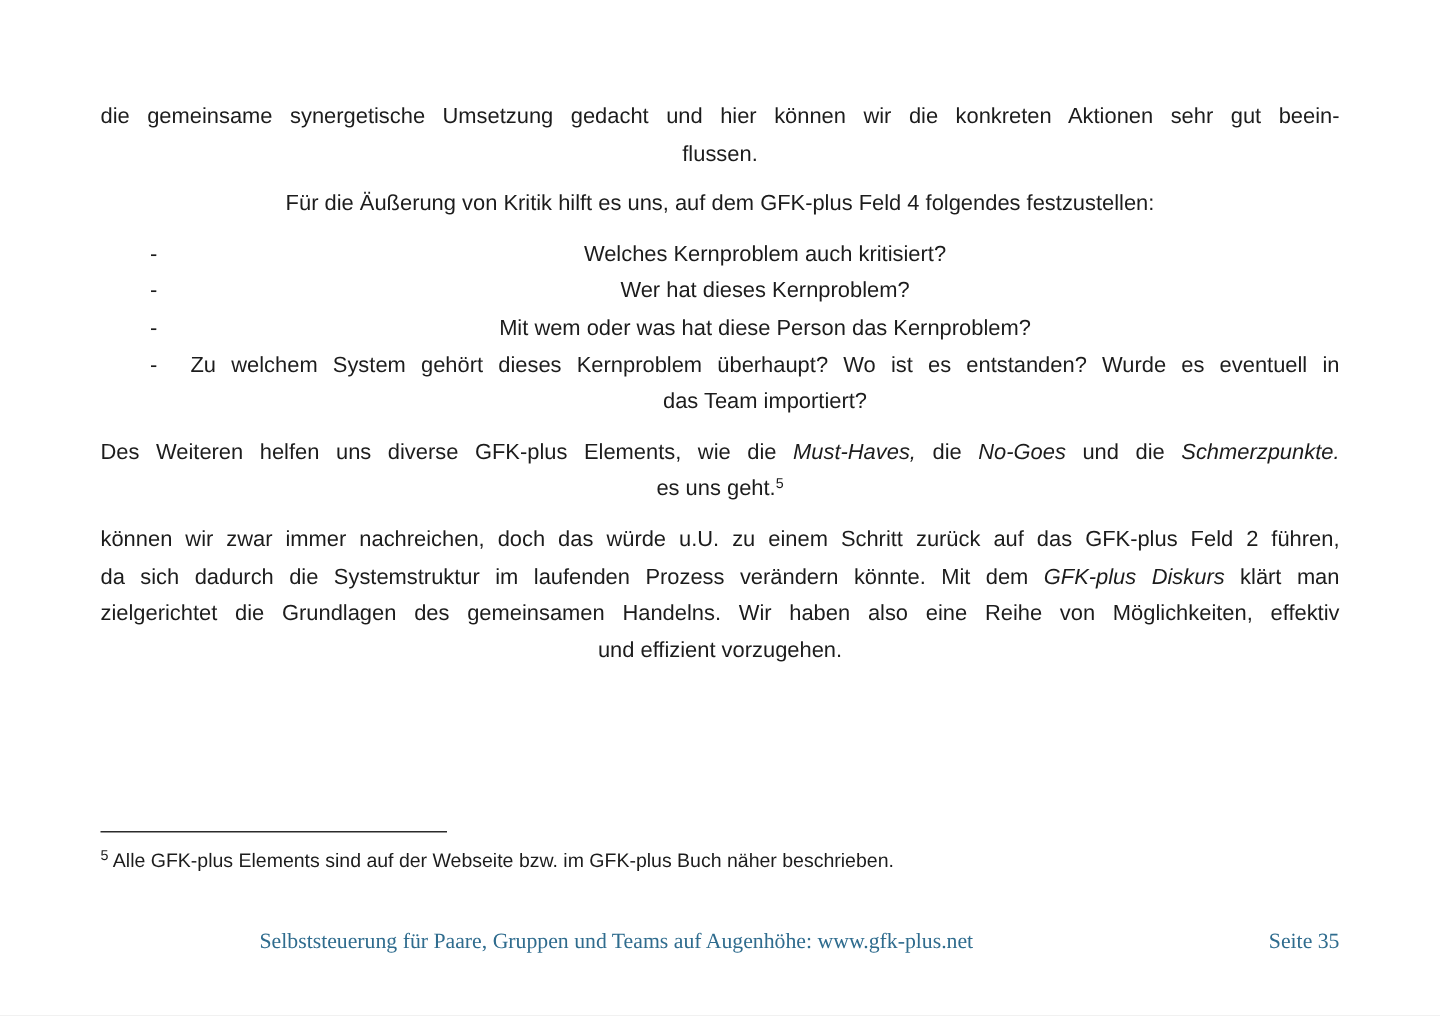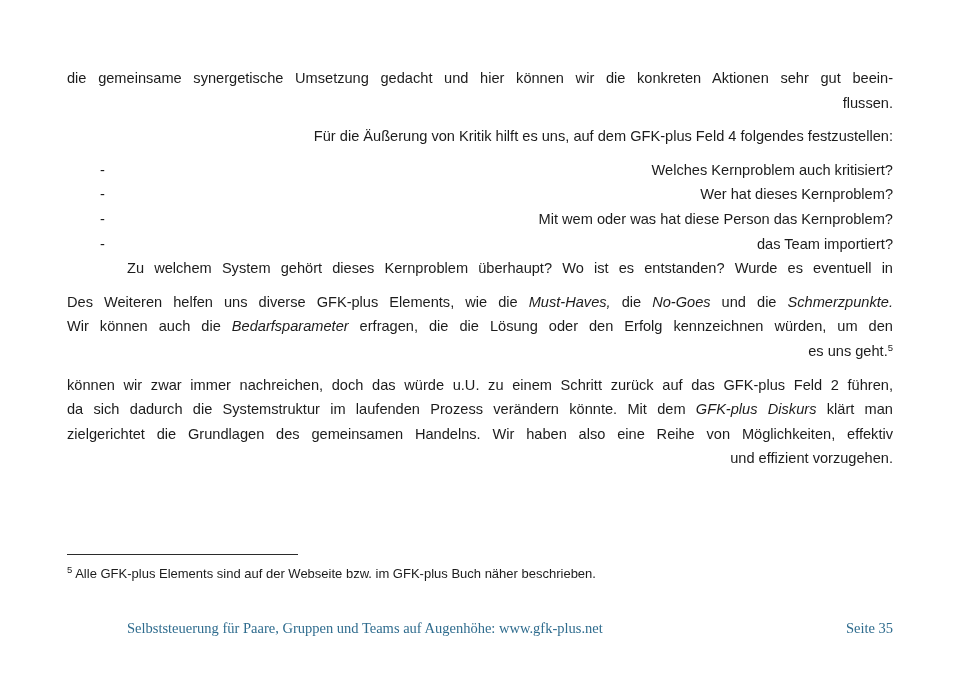--- a/index.html
+++ b/index.html
@@ -15,21 +15,21 @@
   }
   .doc {
     position: absolute;
     left: 67px;
     right: 67px;
     top: 66px;
     font-size: 14.6px;
     line-height: 24.6px;
   }
   .block { margin: 0 0 9px 0; }
-  .tl { text-align: right; }
+  .tl { text-align: center; }
   .tl.j { text-align: justify; text-align-last: justify; }
   .list-item { position: relative; padding-left: 60px; }
   .list-item .dash { position: absolute; left: 33px; top: 0; }
   .run-n { font-style: normal; font-weight: normal; }
   .run-bi { font-style: italic; font-weight: normal; }
   .run-i { font-style: italic; font-weight: normal; }
   .run-sup, .fn-marker {
     font-size: 9.5px;
     vertical-align: baseline;
     position: relative;
@@ -55,21 +55,21 @@
     left: 67px;
     right: 67px;
     top: 618px;
     display: flex;
     justify-content: space-between;
     align-items: baseline;
     font-family: "Liberation Serif", serif;
     font-size: 14.5px;
     line-height: 20px;
   }
-  .footer-tagline { margin-left: 60px; }
+  .footer-tagline { margin-left: 106px; }
 </style>
 </head>
 <body>
 
 <div class="page" style="background: rgb(255, 255, 255); color: rgb(28, 28, 28);">
 
   <div class="doc" id="document-body">
       <div class="block">
         <div class="tl j"><span class="run-n">die gemeinsame synergetische Umsetzung gedacht und hier können wir die konkreten Aktionen sehr gut beein-</span></div>
         <div class="tl"><span class="run-n">flussen.</span></div>
@@ -85,27 +85,26 @@
         <div class="list-item">
           <span class="dash">-</span>
           <div class="tl"><span class="run-n">Wer hat dieses Kernproblem?</span></div>
         </div>
         <div class="list-item">
           <span class="dash">-</span>
           <div class="tl"><span class="run-n">Mit wem oder was hat diese Person das Kernproblem?</span></div>
         </div>
         <div class="list-item">
           <span class="dash">-</span>
+          <div class="tl j"><span class="run-n">Zu welchem System gehört dieses Kernproblem überhaupt? Wo ist es entstanden? Wurde es eventuell in</span></div>
           <div class="tl"><span class="run-n">das Team importiert?</span></div>
-          <div class="tl j"><span class="run-n">Zu welchem System gehört dieses Kernproblem überhaupt? Wo ist es entstanden? Wurde es eventuell in</span></div>
         </div>
       </div>
       <div class="block">
         <div class="tl j"><span class="run-n">Des Weiteren helfen uns diverse GFK-plus Elements, wie die </span><span class="run-bi">Must-Haves,</span><span class="run-n"> die </span><span class="run-bi">No-Goes</span><span class="run-n"> und die </span><span class="run-bi">Schmerzpunkte.</span></div>
-        <div class="tl j"><span class="run-n">Wir können auch die </span><span class="run-bi">Bedarfsparameter</span><span class="run-n"> erfragen, die die Lösung oder den Erfolg kennzeichnen würden, um den</span></div>
         <div class="tl"><span class="run-n">es uns geht.</span><span class="run-sup">5</span></div>
       </div>
       <div class="block">
         <div class="tl j"><span class="run-n">können wir zwar immer nachreichen, doch das würde u.U. zu einem Schritt zurück auf das GFK-plus Feld 2 führen,</span></div>
         <div class="tl j"><span class="run-n">da sich dadurch die Systemstruktur im laufenden Prozess verändern könnte. Mit dem </span><span class="run-bi">GFK-plus Diskurs</span><span class="run-n"> klärt man</span></div>
         <div class="tl j"><span class="run-n">zielgerichtet die Grundlagen des gemeinsamen Handelns. Wir haben also eine Reihe von Möglichkeiten, effektiv</span></div>
         <div class="tl"><span class="run-n">und effizient vorzugehen.</span></div>
       </div>
     </div>
 

